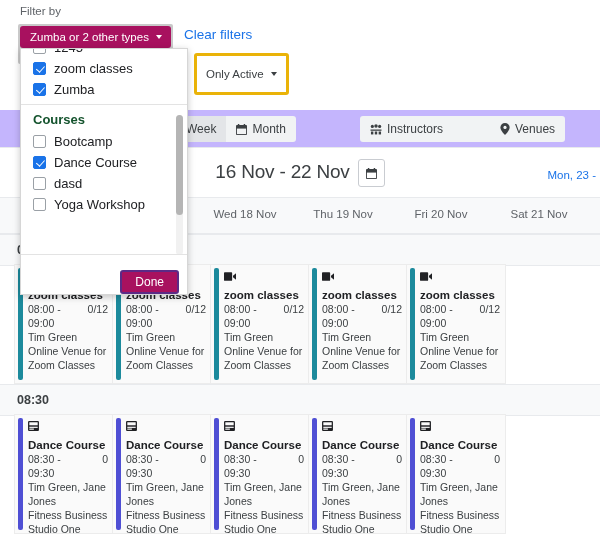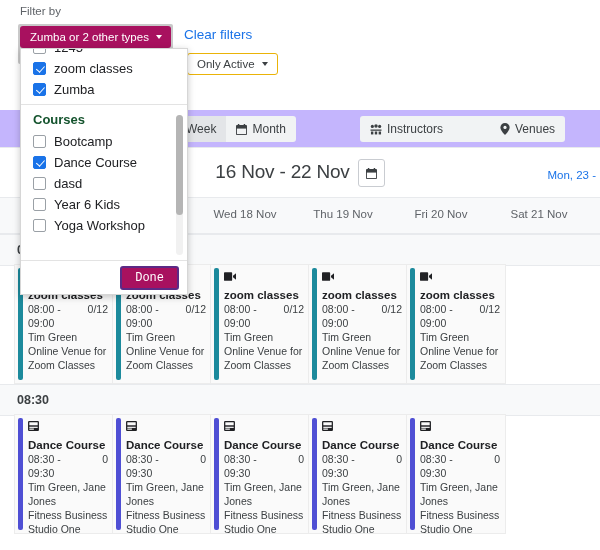--- a/index.html
+++ b/index.html
@@ -24,23 +24,23 @@
   }
   .chip .caret { width:0;height:0;border-left:3.5px solid transparent;border-right:3.5px solid transparent;border-top:4.5px solid #fff; }
   .chip-x {
     width:28px; display:flex; align-items:center; justify-content:center;
     color:#fff; background:#a8115f; margin-left:2px; border-radius:3px;
     font-size:14px; font-weight:bold; cursor:pointer; line-height:1;
   }
   .clear-filters { position:absolute; left:184px; top:27px; font-size:13.5px; color:#1a73e8; cursor:pointer; }
 
   .only-active {
-    position:absolute; left:187px; top:53px;
-    border:1px solid #eab308; background:#fff; border-radius:3px;
-    padding:4px 9px; font-size:11.5px; color:#3c4043;
+    position:absolute; left:194px; top:53px;
+    border:3px solid #eab308; background:#fff; border-radius:3px;
+    padding:12px 9px; font-size:11.5px; color:#3c4043;
     display:flex; align-items:center; gap:7px; cursor:pointer;
   }
   .only-active .caret { width:0;height:0;border-left:3.5px solid transparent;border-right:3.5px solid transparent;border-top:4.5px solid #3c4043; }
 
   .tiny-box { position:absolute; left:160px; top:50px; width:26px; height:28px; border:1px solid #dadce0; border-radius:3px; background:#fff; }
 
   
   .view-toolbar { position:absolute; left:0; top:110px; width:600px; height:38px; background:#c4b5fd;
                   border-bottom:1px solid #e8eaed; }
   .vgroup { position:absolute; display:flex; background:#f1f3f4; border-radius:3px; overflow:hidden; height:26px; }
@@ -93,22 +93,22 @@
   .dd-inner { padding:0 0 0 0; }
   .opt { display:flex; align-items:center; gap:8px; padding:3px 12px; font-size:13px; color:#202124; cursor:pointer; }
   .cb { width:13px; height:13px; border:1.5px solid #9aa0a6; border-radius:2px; background:#fff; flex:0 0 13px; }
   .cb.on { background:#1a73e8; border-color:#1a73e8; position:relative; }
   .cb.on:after { content:""; position:absolute; left:3.5px; top:0.5px; width:3.5px; height:7px;
                  border:solid #fff; border-width:0 1.7px 1.7px 0; transform:rotate(42deg); }
   .dd-group { font-weight:bold; font-size:13px; color:#14532d; padding:7px 12px 4px 12px; }
   .dd-sep { border-top:1px solid #e3e3e3; margin:4px 0 0 0; }
   .dd-track { position:absolute; right:4px; top:66px; width:7px; height:140px; background:#f1f1f1; border-radius:4px; }
   .dd-thumb { position:absolute; right:4px; top:66px; width:7px; height:100px; background:#b5b5b5; border-radius:4px; cursor:pointer; }
-  .dd-foot { position:absolute; left:0; right:0; bottom:0; height:34px; border-top:1px solid #e3e3e3;
-             display:flex; align-items:center; justify-content:flex-end; padding:0 8px; background:#fff;font-family:Liberation Mono, monospace; }
+  .dd-foot { position:absolute; left:0; right:0; bottom:0; height:40px; border-top:1px solid #e3e3e3;
+             display:flex; align-items:flex-end; justify-content:flex-end; padding:0 8px; background:#fff; }
   .done-btn { background:#a8115f; color:#fff; font-size:12px; border:2px solid #5b2a86; border-radius:3px;
               padding:3px 13px; cursor:pointer; }
 </style>
 </head>
 <body>
 
 <div class="filter-bar">
   <div class="filter-label">Filter by</div>
 
   <div class="chip-wrap">
@@ -436,24 +436,20 @@
         <div class="opt">
           <span class="cb on"></span>
           <span>Dance Course</span>
         </div>
         <div class="opt">
           <span class="cb"></span>
           <span>dasd</span>
         </div>
         <div class="opt">
           <span class="cb"></span>
-          <span>Year 6 Kids</span>
-        </div>
-        <div class="opt">
-          <span class="cb"></span>
           <span>Yoga Workshop</span>
         </div>
       </div>
   </div>
   <div class="dd-track"></div>
   <div class="dd-thumb"></div>
   <div class="dd-foot">
     <div class="done-btn">Done</div>
   </div>
 </div>

